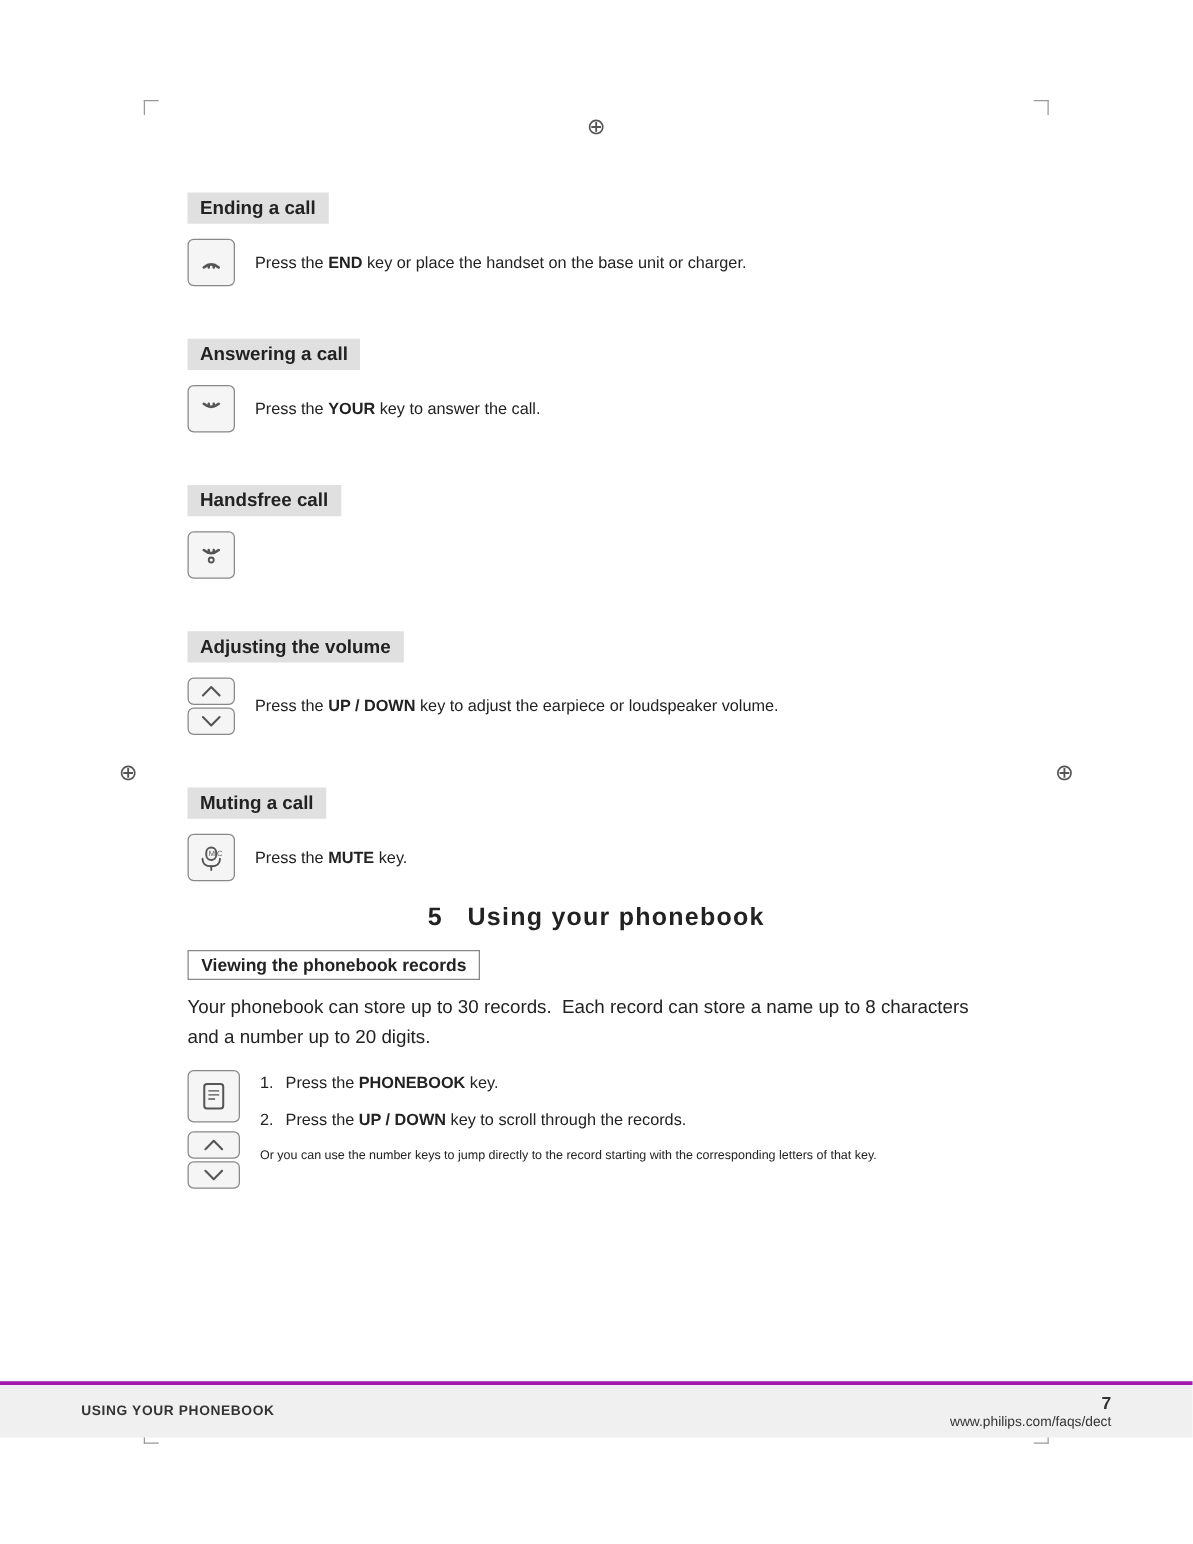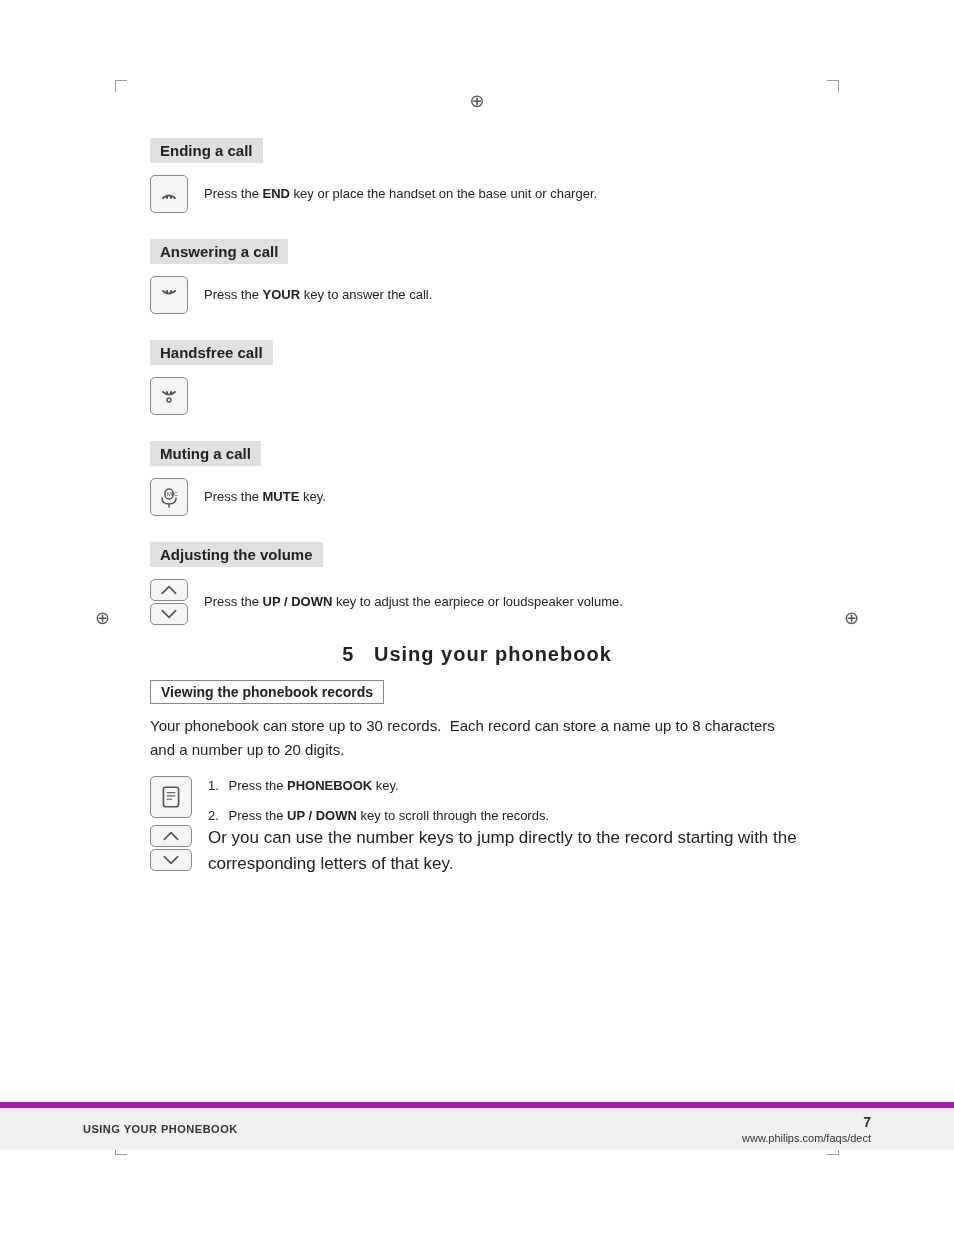--- a/index.html
+++ b/index.html
@@ -57,21 +57,21 @@
     }
 
     
     .section-heading {
       display: inline-block;
       background: #e0e0e0;
       padding: 4px 10px;
       font-size: 15px;
       font-weight: bold;
       margin-bottom: 12px;
-      margin-top: 8px;
+      margin-top: 24px;
     }
 
     .section-block {
       margin-bottom: 18px;
     }
 
     .section-row {
       display: flex;
       align-items: center;
       gap: 16px;
@@ -174,35 +174,35 @@
     .steps-list li::before {
       font-weight: bold;
     }
 
     .step-num {
       font-weight: normal;
       margin-right: 6px;
     }
 
     .step-sub {
-      margin-top: 0;
+      margin-top: 12px;
       margin-left: 0;
-      font-size: 17px;
+      font-size: 10px;
       line-height: 1.5;
     }
 
     
     .footer {
       position: absolute;
       bottom: 85px;
       left: 0;
       right: 0;
-      border-top: 6px solid #a21caf;
+      border-top: 3px solid #a21caf;
       background: #f0f0f0;
-      padding: 6px 83px;
+      padding: 6px 65px;
       display: flex;
       justify-content: space-between;
       align-items: center;
     }
 
     .footer-left {
       font-size: 11px;
       font-weight: bold;
       letter-spacing: 0.5px;
       color: #333;
@@ -279,54 +279,54 @@
       <div class="section-heading">Handsfree call</div>
       <div class="section-row">
         <div class="key-icon">
           <svg viewBox="0 0 24 24" fill="none">
             <path d="M6 8 Q12 13 18 8" stroke="#555" stroke-width="2" fill="none" stroke-linecap="round"></path>
             <rect x="9" y="7" width="2" height="4" rx="1" fill="#555"></rect>
             <rect x="13" y="7" width="2" height="4" rx="1" fill="#555"></rect>
             <circle cx="12" cy="16" r="2" stroke="#555" stroke-width="1.5" fill="none"></circle>
           </svg>
         </div>
-      </div>
-    </div>
-
-    <div class="section-block">
-      <div class="section-heading">Muting a call</div>
-      <div class="section-row">
-        <div class="key-icon">
-          <svg viewBox="0 0 24 24" fill="none">
-            <rect x="8" y="4" width="8" height="10" rx="4" stroke="#555" stroke-width="1.5" fill="none"></rect>
-            <path d="M5 13 Q5 19 12 19 Q19 19 19 13" stroke="#555" stroke-width="1.5" fill="none" stroke-linecap="round"></path>
-            <line x1="12" y1="19" x2="12" y2="22" stroke="#555" stroke-width="1.5" stroke-linecap="round"></line>
-            <text x="10" y="11" font-size="6" fill="#555" font-family="Arial">MIC</text>
-          </svg>
-        </div>
-        <div class="section-text">Press the <b>MUTE</b> key.</div>
       </div>
     </div>
 
     <div class="section-block">
       <div class="section-heading">Adjusting the volume</div>
       <div class="section-row">
         <div class="key-icon-double">
           <div class="key-icon">
             <svg viewBox="0 0 24 12" fill="none" style="width:20px;height:10px">
               <polyline points="4,10 12,2 20,10" stroke="#555" stroke-width="2" fill="none" stroke-linecap="round" stroke-linejoin="round"></polyline>
             </svg>
           </div>
           <div class="key-icon">
             <svg viewBox="0 0 24 12" fill="none" style="width:20px;height:10px">
               <polyline points="4,2 12,10 20,2" stroke="#555" stroke-width="2" fill="none" stroke-linecap="round" stroke-linejoin="round"></polyline>
             </svg>
           </div>
         </div>
         <div class="section-text">Press the <b>UP / DOWN</b> key to adjust the earpiece or loudspeaker volume.</div>
+      </div>
+    </div>
+
+    <div class="section-block">
+      <div class="section-heading">Muting a call</div>
+      <div class="section-row">
+        <div class="key-icon">
+          <svg viewBox="0 0 24 24" fill="none">
+            <rect x="8" y="4" width="8" height="10" rx="4" stroke="#555" stroke-width="1.5" fill="none"></rect>
+            <path d="M5 13 Q5 19 12 19 Q19 19 19 13" stroke="#555" stroke-width="1.5" fill="none" stroke-linecap="round"></path>
+            <line x1="12" y1="19" x2="12" y2="22" stroke="#555" stroke-width="1.5" stroke-linecap="round"></line>
+            <text x="10" y="11" font-size="6" fill="#555" font-family="Arial">MIC</text>
+          </svg>
+        </div>
+        <div class="section-text">Press the <b>MUTE</b> key.</div>
       </div>
     </div>
 
     <div class="chapter-heading">5&nbsp;&nbsp;&nbsp;Using your phonebook</div>
 
 
     <div class="section-block">
       <div class="phonebook-section-heading">Viewing the phonebook records</div>
 
       <div class="phonebook-desc">

